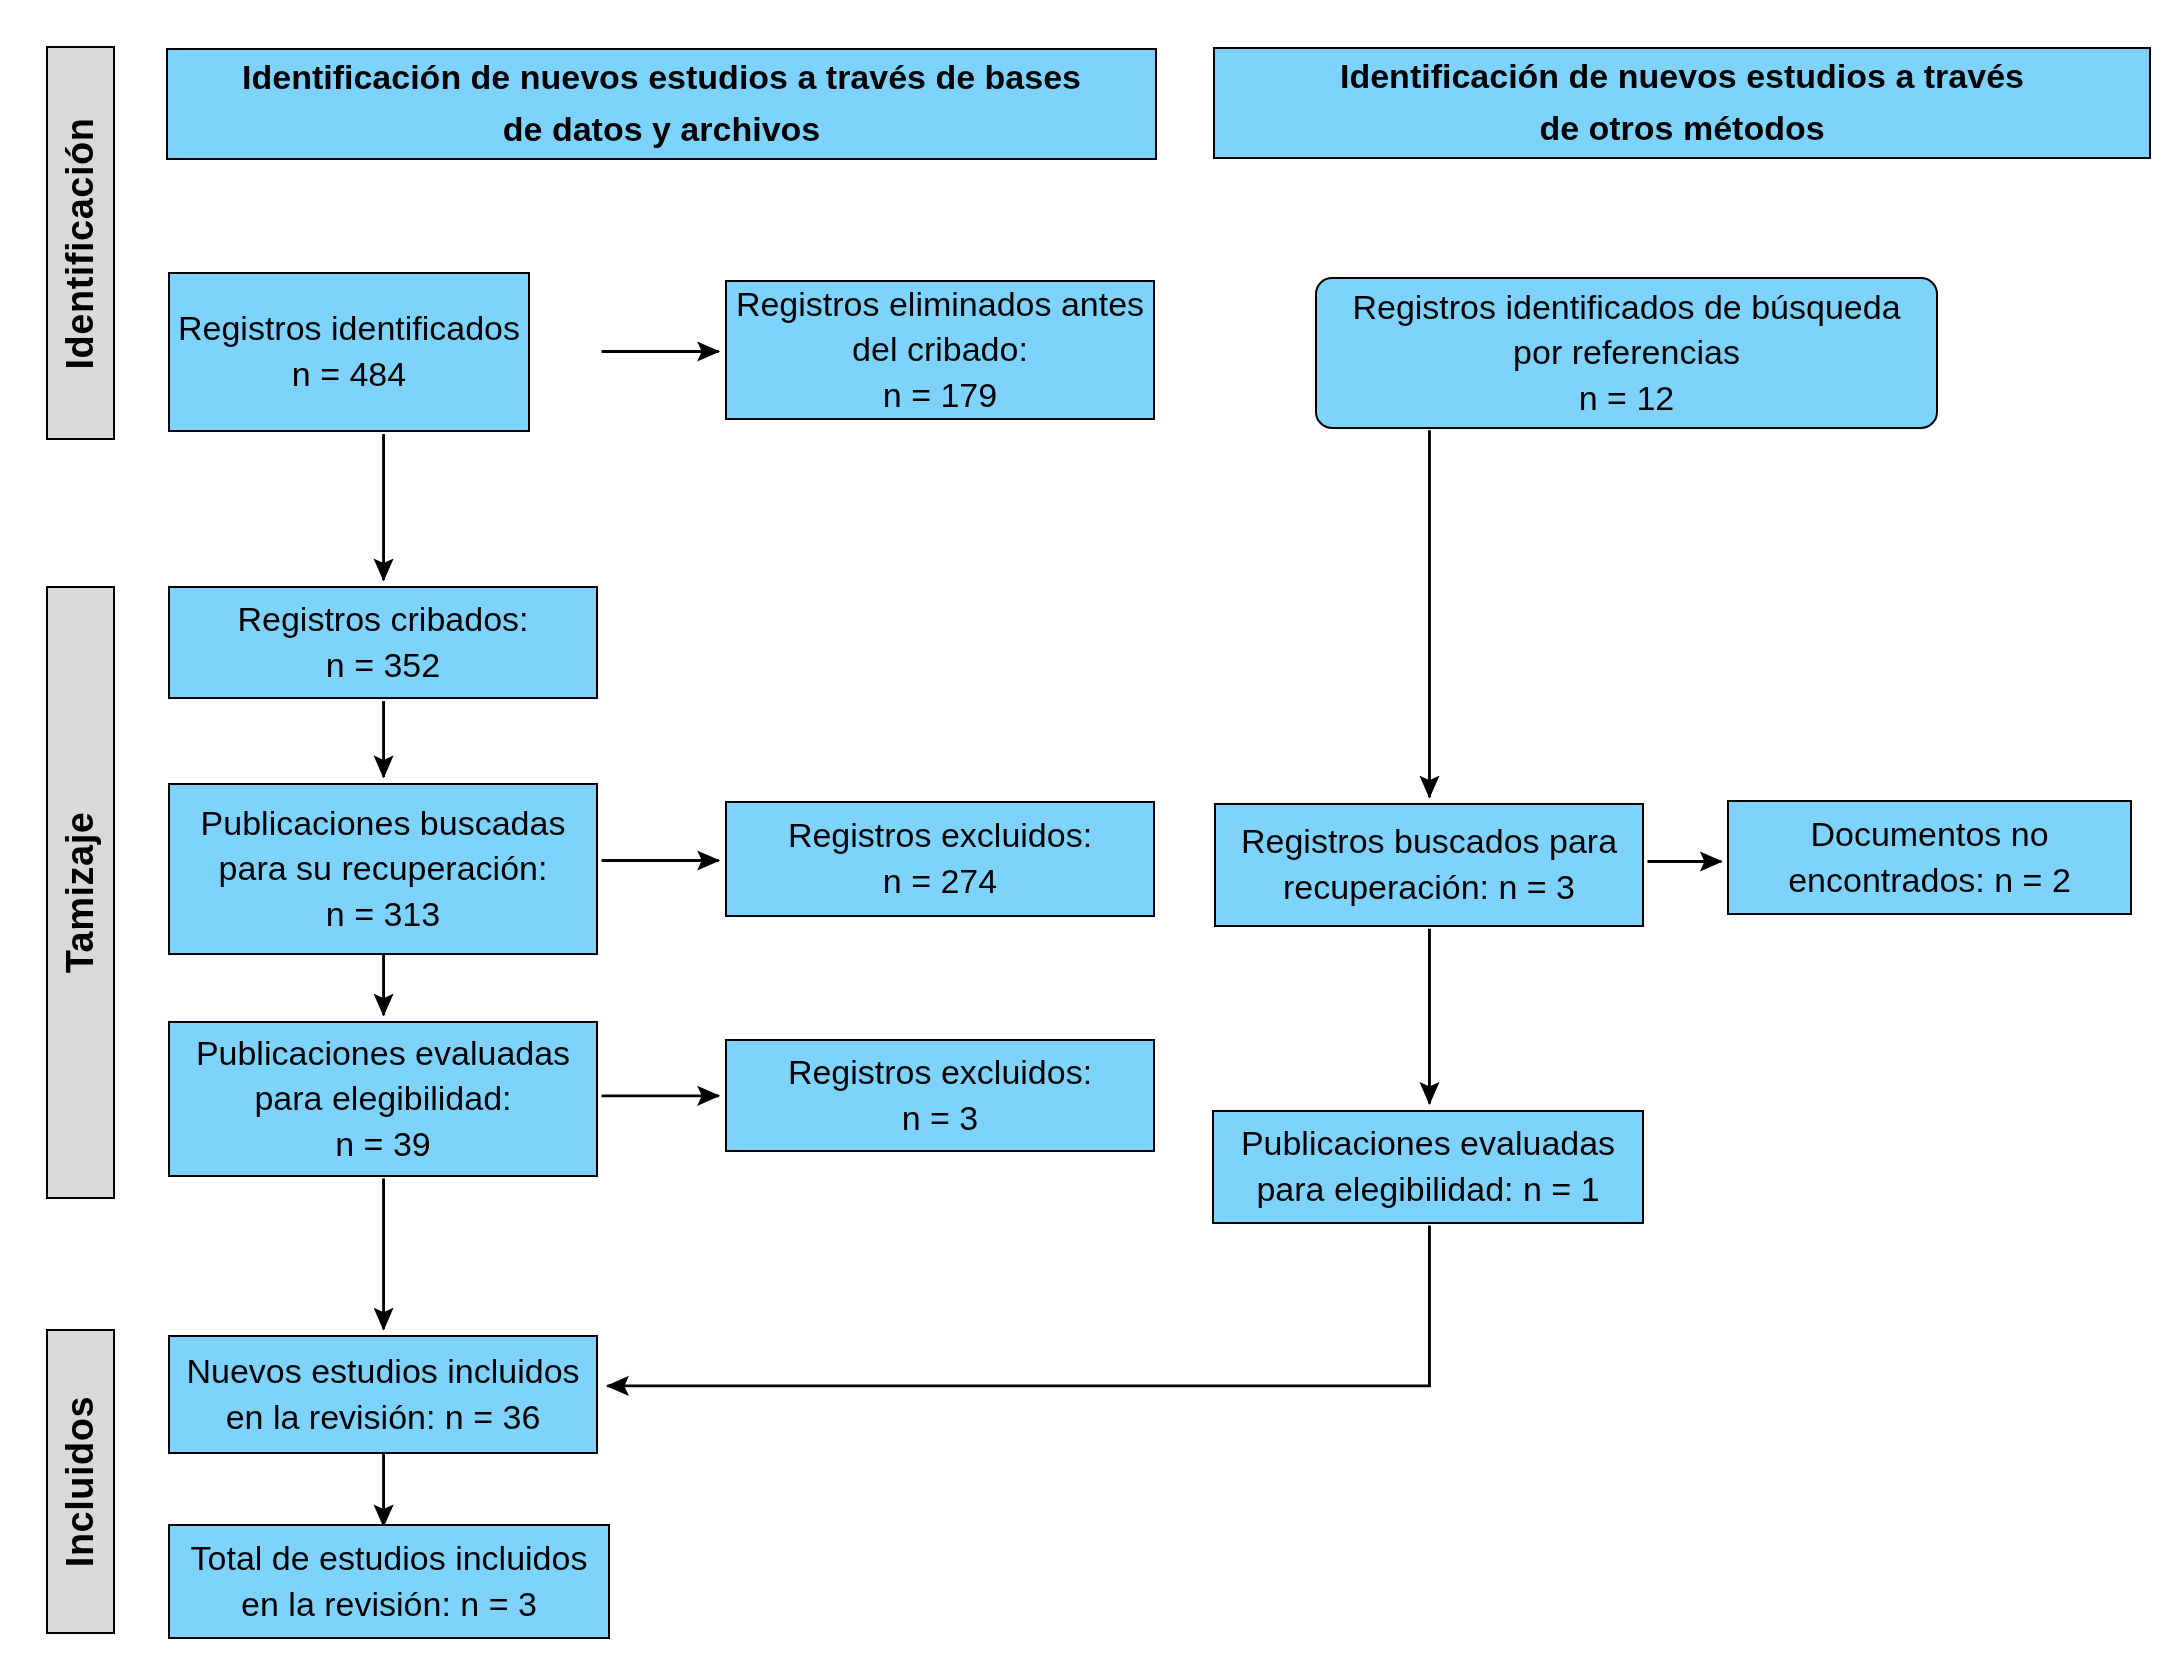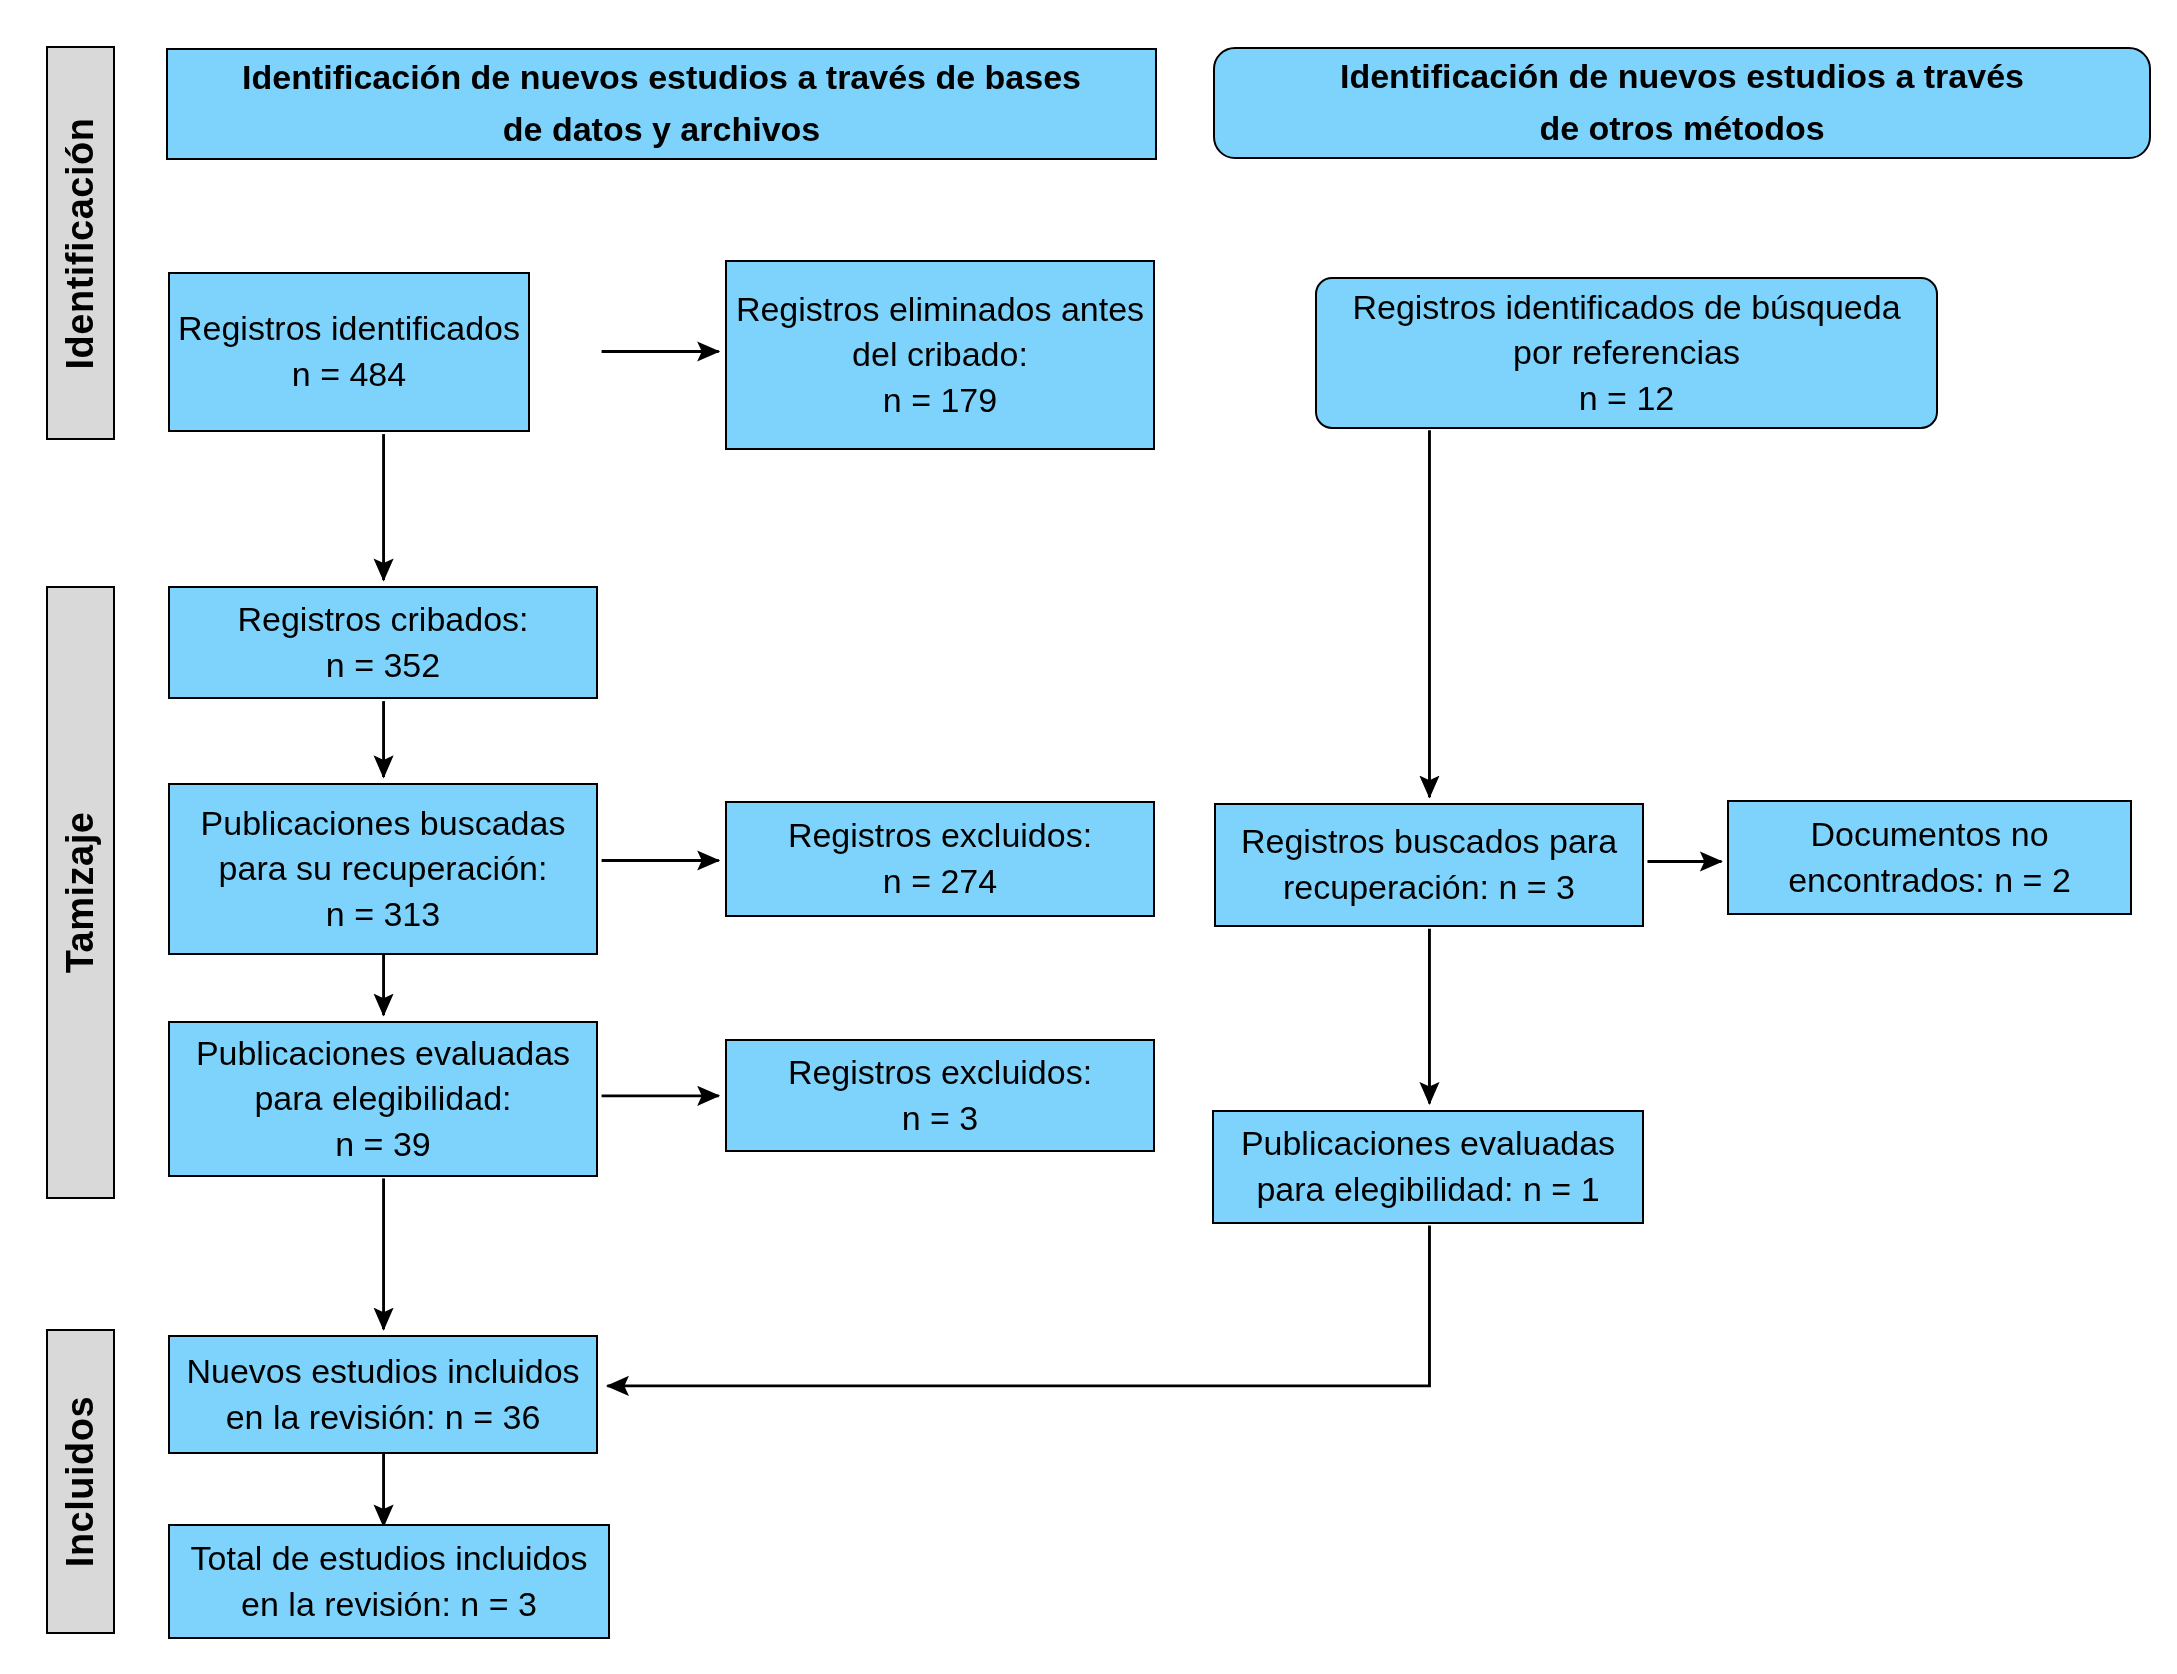--- a/index.html
+++ b/index.html
@@ -88,21 +88,21 @@
     <span class="stage-label">Tamizaje</span>
   </div>
   <div class="stage-box" style="left:46px; top:1329px; width:69px; height:305px;">
     <span class="stage-label">Incluidos</span>
   </div>
 
   <div class="box header-box" style="left:166px; top:48px; width:991px; height:112px;">
     <span class="line">Identificación de nuevos estudios a través de bases</span>
     <span class="line">de datos y archivos</span>
   </div>
-  <div class="box header-box" style="left:1213px; top:47px; width:938px; height:112px;border-radius:22px;">
+  <div class="box header-box" style="left:1213px; top:47px; width:938px; height:112px;">
     <span class="line">Identificación de nuevos estudios a través</span>
     <span class="line">de otros métodos</span>
   </div>
 
   <div class="box" style="left:168px; top:272px; width:362px; height:160px;">
     <span class="line">Registros identificados</span>
     <span class="line">n = 484</span>
   </div>
 
   <div class="box" style="left:168px; top:586px; width:430px; height:113px;">
@@ -125,21 +125,21 @@
   <div class="box" style="left:168px; top:1335px; width:430px; height:119px;">
     <span class="line">Nuevos estudios incluidos</span>
     <span class="line">en la revisión: n = 36</span>
   </div>
 
   <div class="box" style="left:168px; top:1524px; width:442px; height:115px;">
     <span class="line">Total de estudios incluidos</span>
     <span class="line">en la revisión: n = 3</span>
   </div>
 
-  <div class="box" style="left:725px; top:260px; width:430px; height:190px;">
+  <div class="box" style="left:725px; top:280px; width:430px; height:140px;">
     <span class="line">Registros eliminados antes</span>
     <span class="line">del cribado:</span>
     <span class="line">n = 179</span>
   </div>
 
   <div class="box" style="left:725px; top:801px; width:430px; height:116px;">
     <span class="line">Registros excluidos:</span>
     <span class="line">n = 274</span>
   </div>
 

